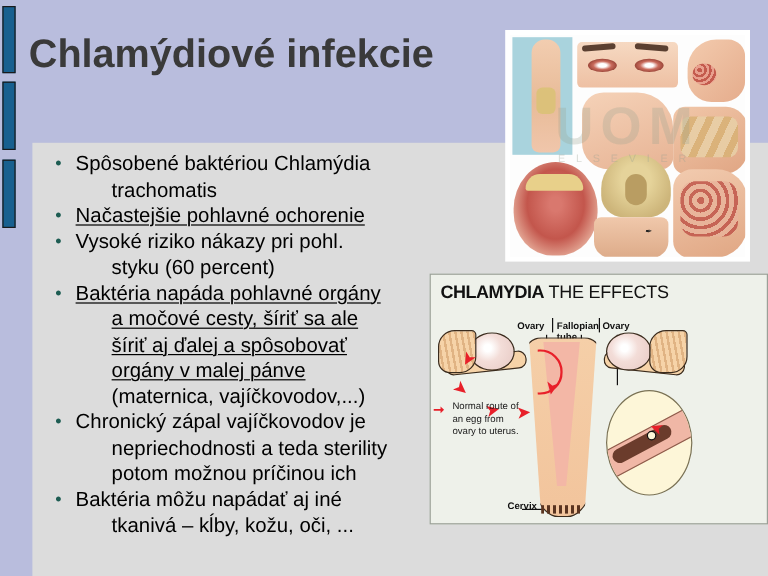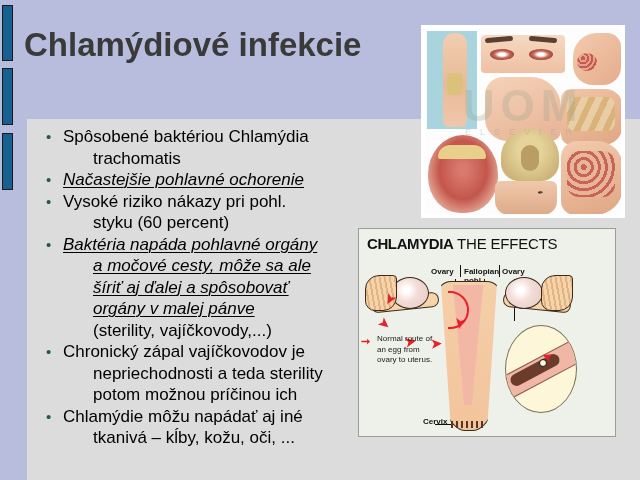--- a/index.html
+++ b/index.html
@@ -32,21 +32,21 @@
     position:absolute;left:46px;top:126px;width:320px;
     font-size:17px;line-height:21.5px;color:#000;
   }
   .bullet-row{display:flex;align-items:flex-start;margin:0 0 0 0;}
   .dot{
     flex:0 0 auto;width:17px;color:#1d5c52;font-size:15px;line-height:21.5px;
     text-align:left;
   }
   .btext{flex:1 1 auto;text-indent:0;padding-left:0px;}
   .btext .ind{display:block;padding-left:30px;}
-  .u{text-decoration:underline;text-decoration-thickness:1px;text-underline-offset:2px;font-style:italic;}
+  .u{text-decoration:underline;text-decoration-thickness:1px;text-underline-offset:2px;}
 
   
   .photo{
     position:absolute;left:421px;top:25px;width:204px;height:193px;
     background:#ffffff;overflow:hidden;
   }
   .photo-inner{position:absolute;inset:4px;overflow:hidden;background:#fdfdfd;}
   .ph-body{position:absolute;left:2px;top:2px;width:50px;height:98px;background:#a9d3dd;}
   .ph-man{position:absolute;left:18px;top:4px;width:24px;height:94px;
     background:linear-gradient(180deg,#f2cdb0 0%,#e8bb98 55%,#f0c6ab 100%);
@@ -91,21 +91,21 @@
     background:repeating-radial-gradient(circle at 35% 35%,#c0564a 0 3px,#e8b39a 3px 7px);
     border-radius:12px;opacity:.85;}
   .ph-sig{position:absolute;left:112px;top:160px;font-size:7px;color:#222;font-style:italic;}
   .ph-wm{position:absolute;left:0;top:52px;width:100%;text-align:center;
     font-size:44px;font-weight:bold;color:rgba(150,160,145,.28);letter-spacing:6px;pointer-events:none;}
   .ph-wm2{position:absolute;left:0;top:98px;width:100%;text-align:center;
     font-size:9px;color:rgba(150,160,145,.35);letter-spacing:9px;pointer-events:none;}
 
   
   .diagram{
-    position:absolute;left:358px;top:228px;width:258px;height:209px;
+    position:absolute;left:358px;top:228px;width:282px;height:209px;
     background:#eef1ea;border:1px solid #9aa097;box-sizing:border-box;overflow:hidden;
   }
   .dg-title{position:absolute;left:8px;top:6px;font-size:15px;color:#111;white-space:nowrap;}
   .dg-title b{font-weight:bold;letter-spacing:-.4px;}
   .dg-title span{font-weight:normal;letter-spacing:-.2px;}
 
   .dg-lbl{position:absolute;font-size:8px;font-weight:bold;color:#111;line-height:9px;}
   .lbl-uterus{left:72px;top:38px;}
   .lbl-fallopian{left:105px;top:38px;}
   .lbl-ovary{left:143px;top:38px;}
@@ -202,40 +202,40 @@
       <span class="btext">
         <span>Vysoké riziko nákazy pri pohl.</span>
         <span class="ind">styku (60 percent)</span>
       </span>
     </div>
 
     <div class="bullet-row">
       <span class="dot">•</span>
       <span class="btext">
         <span class="u">Baktéria napáda pohlavné orgány</span>
-        <span class="ind u">a močové cesty,  môže sa ale</span>
+        <span class="ind u">a močové cesty,  šíriť sa ale</span>
         <span class="ind u">šíriť aj ďalej a spôsobovať</span>
         <span class="ind u">orgány v malej pánve</span>
-        <span class="ind">(sterility, vajíčkovody,...)</span>
+        <span class="ind">(maternica, vajíčkovodov,...)</span>
       </span>
     </div>
 
     <div class="bullet-row">
       <span class="dot">•</span>
       <span class="btext">
         <span>Chronický zápal vajíčkovodov je</span>
         <span class="ind">nepriechodnosti a teda sterility</span>
         <span class="ind">potom možnou príčinou ich</span>
       </span>
     </div>
 
     <div class="bullet-row">
       <span class="dot">•</span>
       <span class="btext">
-        <span> Chlamýdie môžu napádať aj iné</span>
+        <span> Baktéria môžu napádať aj iné</span>
         <span class="ind">tkanivá – kĺby, kožu, oči, ...</span>
       </span>
     </div>
 
   </div>
 
   <div class="photo">
     <div class="photo-inner">
       <div class="ph-body"></div>
       <div class="ph-man"></div>
@@ -256,21 +256,21 @@
     </div>
   </div>
 
   <div class="diagram">
 
     <div class="dg-title"><b>CHLAMYDIA</b><span> THE EFFECTS</span></div>
 
     <div class="dg-lbl lbl-uterus">Ovary</div>
     <div class="dg-lbl lbl-fallopian">
       <span>Fallopian</span><br>
-      <span>pohl</span>
+      <span>tube</span>
     </div>
     <div class="dg-lbl lbl-ovary">Ovary</div>
     <div class="dg-lbl lbl-cervix">Cervix</div>
 
     <div class="dg-sep sep1"></div>
     <div class="dg-sep sep2"></div>
 
     <div class="lead lead-ut"></div>
     <div class="lead lead-fa"></div>
     <div class="lead lead-ov"></div>

